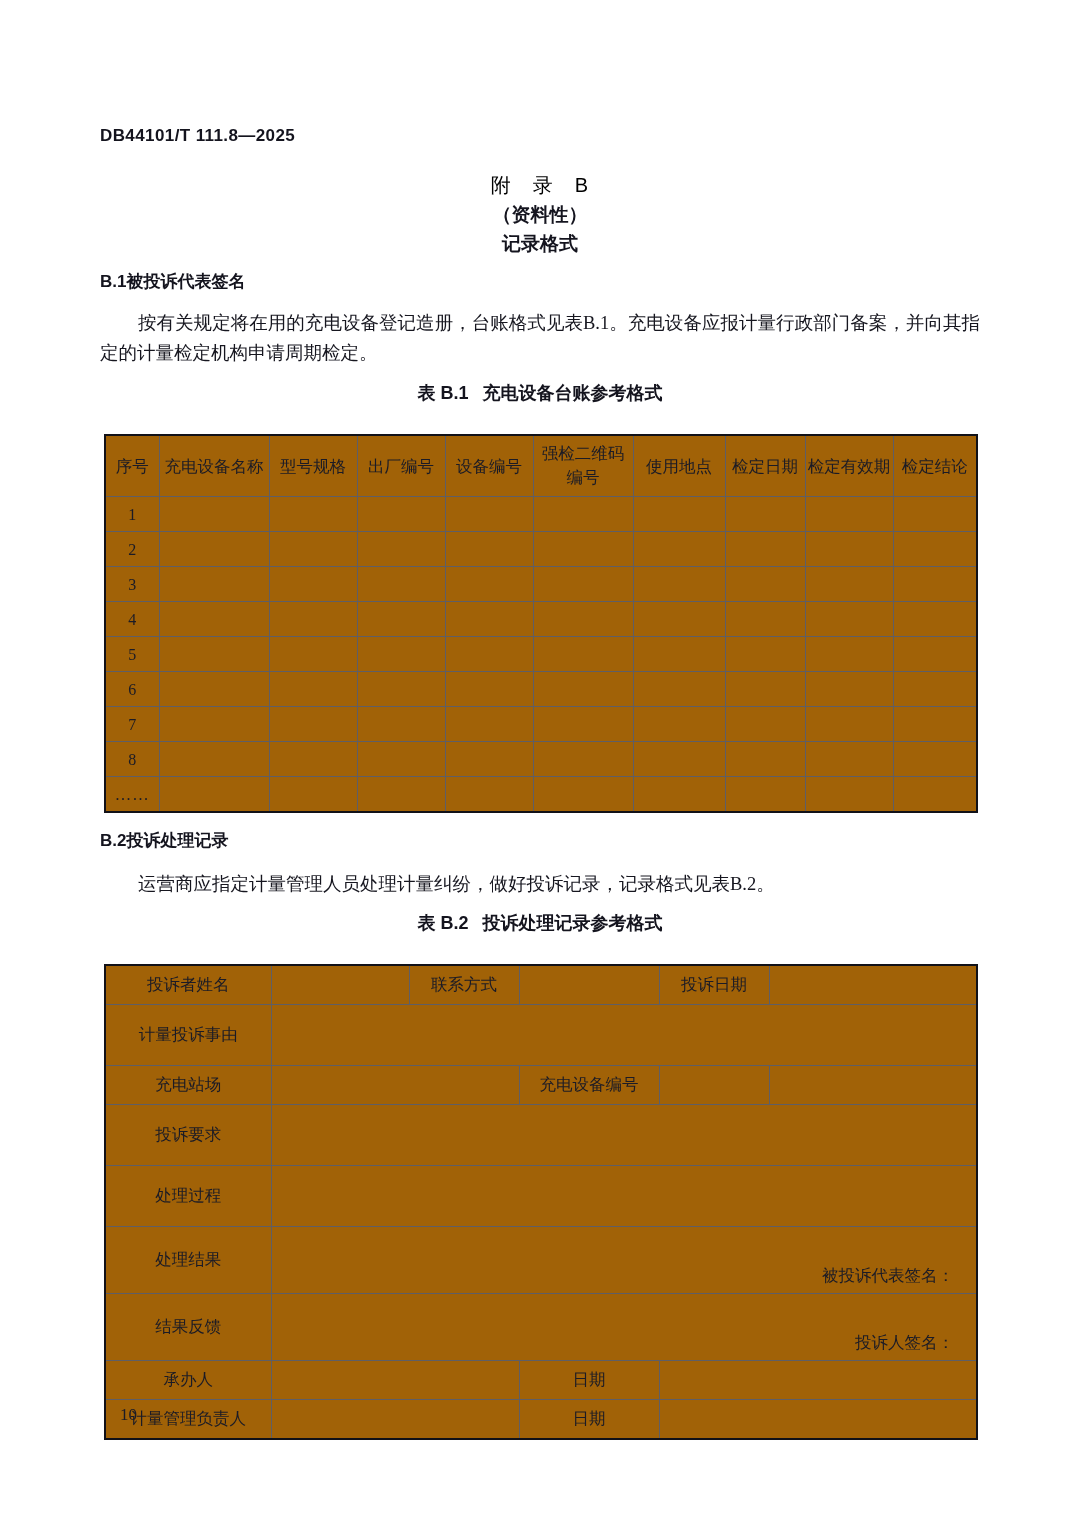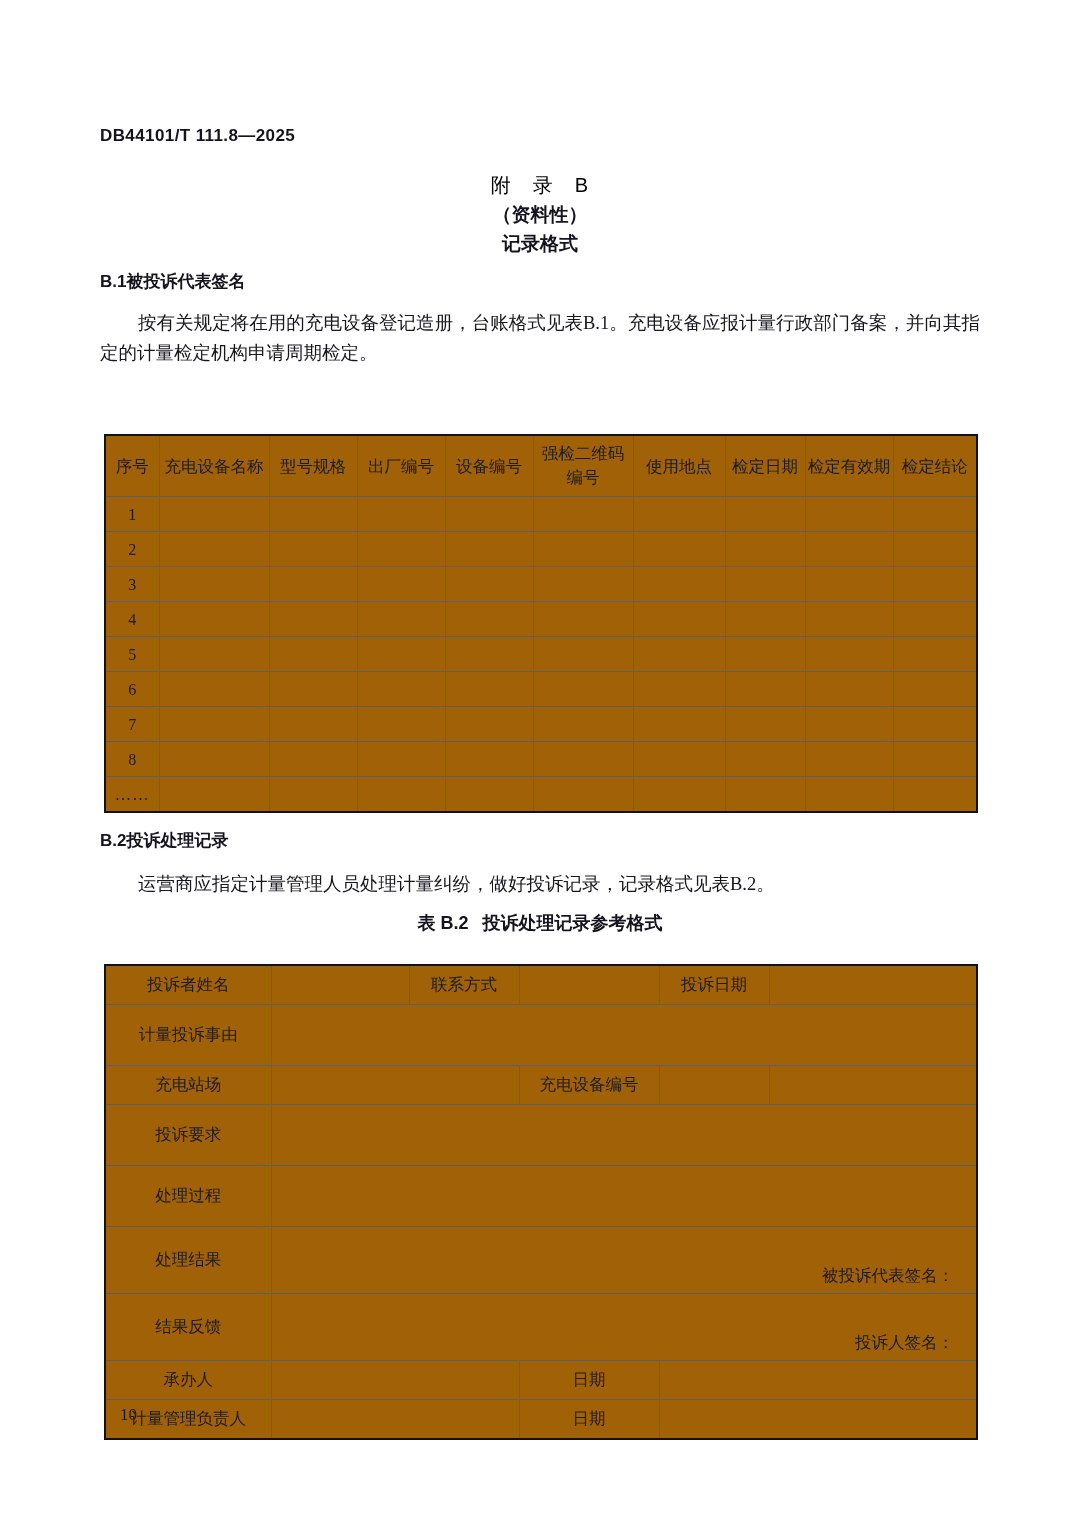--- a/index.html
+++ b/index.html
@@ -174,20 +174,23 @@
     <div class="annex-sub">（资料性）</div>
     <div class="annex-name">记录格式</div>
   </div>
 
   <div class="clause-head" style="top:270px;">
     <span class="num">B.1</span><span>被投诉代表签名</span>
   </div>
 
   <div class="para" style="top:308px;">按有关规定将在用的充电设备登记造册，台账格式见表B.1。充电设备应报计量行政部门备案，并向其指定的计量检定机构申请周期检定。</div>
 
+  <div class="table-caption" style="top:381px;">
+    <span>表 B.1</span><span class="gap"></span><span>充电设备台账参考格式</span>
+  </div>
 
   <table class="grid" id="table-b1">
     <colgroup>
       <col style="width:54px">
       <col style="width:110px">
       <col style="width:88px">
       <col style="width:88px">
       <col style="width:88px">
       <col style="width:100px">
       <col style="width:92px">

